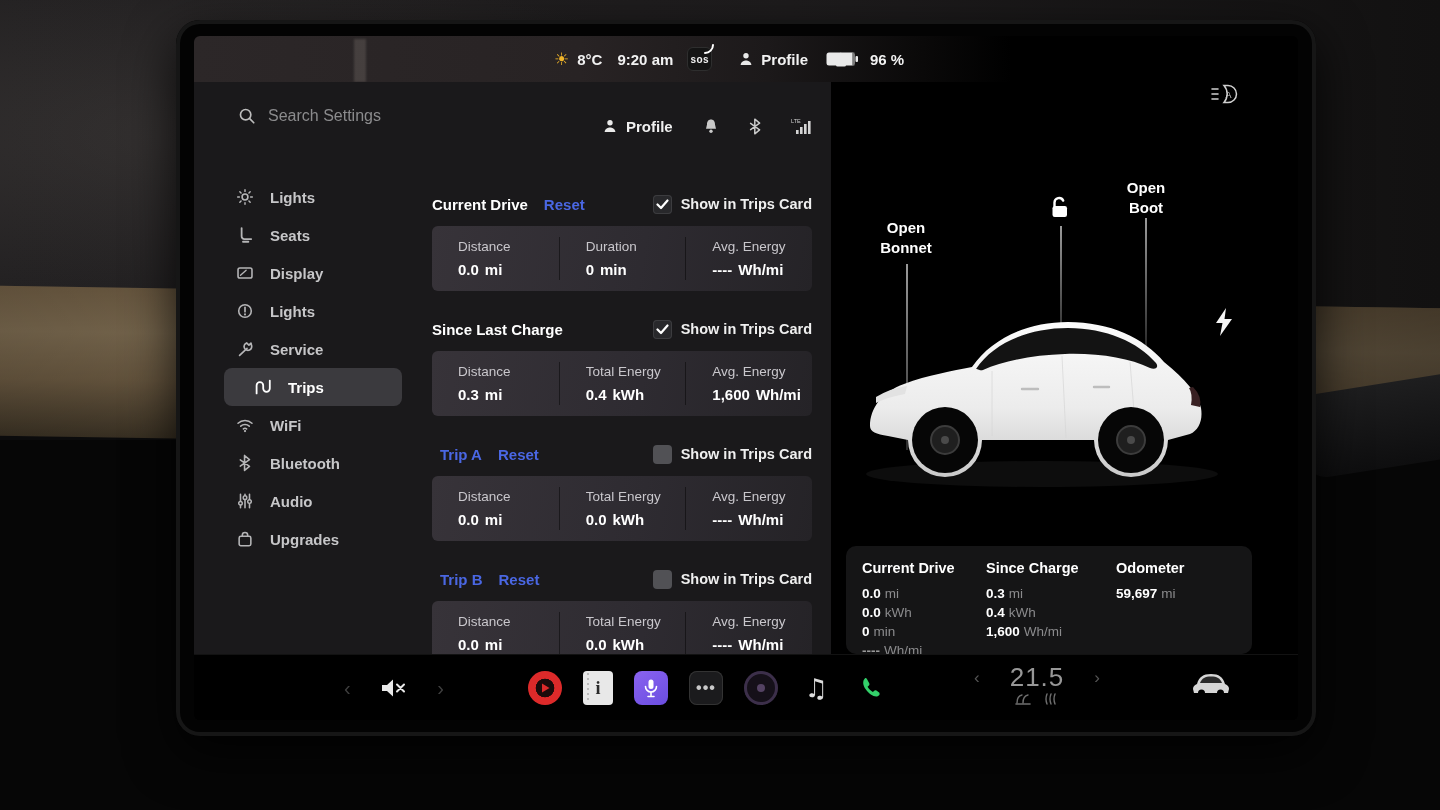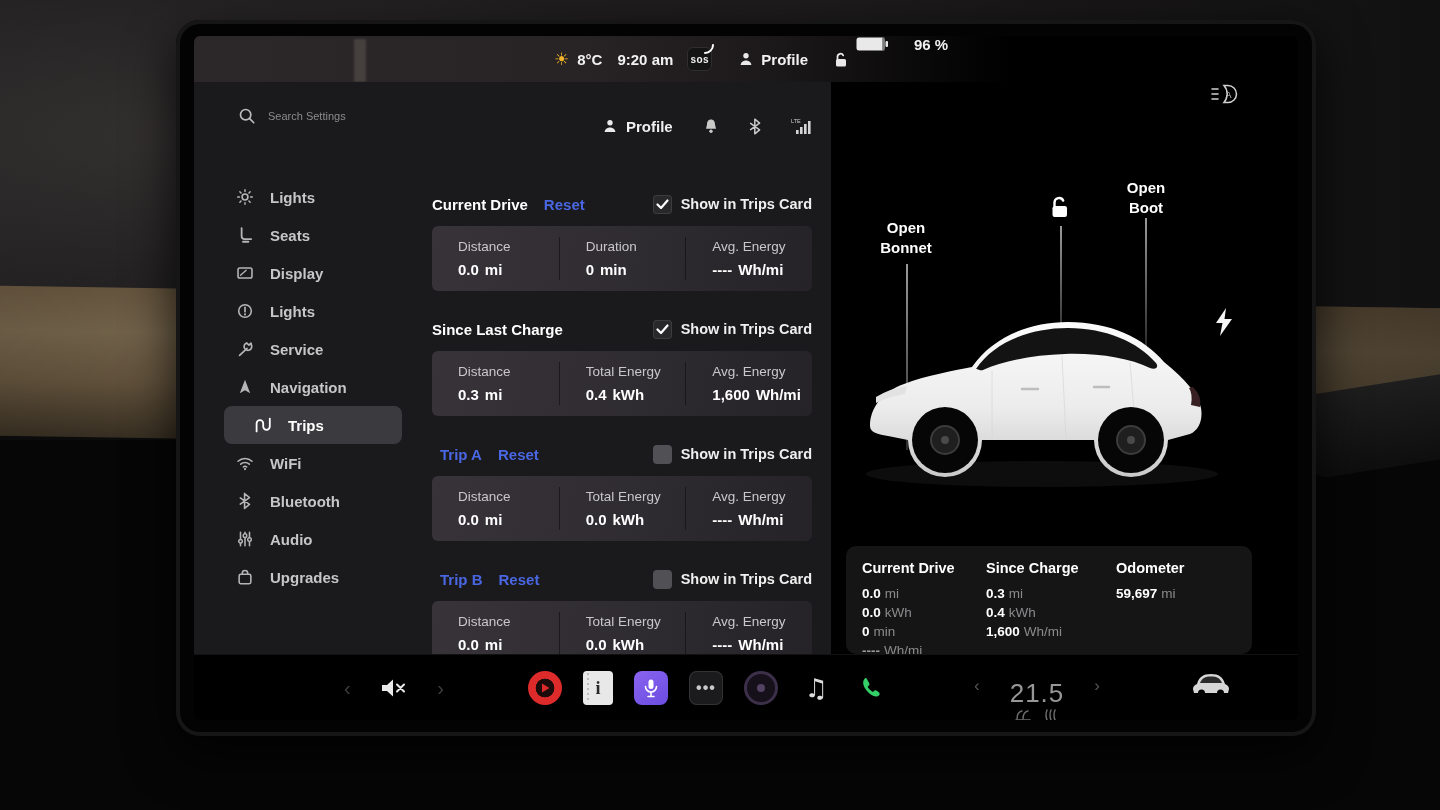--- a/index.html
+++ b/index.html
@@ -38,29 +38,29 @@
   .sb-left { position:absolute; left:360px; top:0; height:46px; display:flex; align-items:center; }
   .sb-left .txt { font-size:15px; font-weight:bold; color:#f2f2f2; }
   .sun { color:#f0b429; font-size:17px; margin-right:8px; }
   .sb-time { margin-left:15px; }
   .sos-badge { position:relative; margin-left:14px; width:25px; height:24px; border-radius:6px;
       background:#141414; border:1px solid #2e2e2e; display:flex; align-items:center; justify-content:center; }
   .sos-badge .sos-txt { font-size:10px; font-weight:bold; color:#efefef; letter-spacing:.5px; }
   .sos-badge svg { position:absolute; right:-5px; top:-5px; }
   .sb-profile { display:flex; align-items:center; gap:7px; margin-left:26px; }
   .sb-lock { margin-left:24px; }
-  .sb-batt { position:absolute; left:662px; top:0; height:46px; display:flex; align-items:flex-start; gap:26px; }
+  .sb-batt { position:absolute; left:632px; top:0; height:46px; display:flex; align-items:center; gap:12px; }
   .sb-batt .txt { font-size:15px; font-weight:bold; color:#f2f2f2; }
 
   
   .settings { position:absolute; left:0; top:46px; width:637px; bottom:66px; background:#1a191b; }
   .search-row { position:absolute; left:0; top:10px; right:0; height:48px; display:flex; align-items:center; }
   .search-ic { margin-left:44px; }
   .search-input { margin-left:12px; width:200px; background:transparent; border:none; outline:none;
-      color:#ddd; font-size:11px; font-family:"Liberation Sans",sans-serif; }
+      color:#ddd; font-size:16px; font-family:"Liberation Sans",sans-serif; }
   .search-input::placeholder { color:#8b8b8d; }
   .hdr-right { position:absolute; left:408px; top:10px; height:48px; display:flex; align-items:center; gap:30px; }
   .hdr-profile { display:flex; align-items:center; gap:8px; }
   .hdr-profile .txt { font-size:15px; font-weight:bold; color:#efefef; }
 
   .sidebar { position:absolute; left:30px; top:96px; width:178px; }
   .side-item { height:38px; display:flex; align-items:center; gap:16px; padding-left:12px;
       border-radius:8px; color:#c6c6c8; font-size:15px; font-weight:600; cursor:default; }
   .side-item.active { background:#3b3a3e; color:#fff;padding-left:30px; }
   .side-item svg { flex:0 0 18px; }
@@ -120,21 +120,21 @@
       background:repeating-linear-gradient(#bbb 0 2px, transparent 2px 5px); }
   .app-karaoke { border-radius:8px; background:linear-gradient(145deg,#8a63f0,#6a4de0); }
   .app-more { border-radius:8px; background:#1b1b1d; box-shadow:inset 0 0 0 1px #333;
       color:#c9c9c9; font-size:16px; font-weight:bold; letter-spacing:1px; }
   .app-camera { border-radius:50%; background:#151019; box-shadow:inset 0 0 0 3px #3c2f4a; position:relative; }
   .app-camera::after { content:""; position:absolute; left:13px; top:13px; width:8px; height:8px;
       border-radius:50%; background:#544263; }
   .app-music { font-family:"DejaVu Sans",sans-serif; color:#dcdcdc; font-size:26px; }
   .climate { position:absolute; left:780px; top:0; width:126px; height:66px; text-align:center; }
   .climate .temp-row { display:flex; align-items:center; justify-content:space-between; margin-top:7px; }
-  .climate .temp { font-size:26px; color:#979797; font-weight:300; letter-spacing:1px;margin-top:16px; }
+  .climate .temp { font-size:26px; color:#979797; font-weight:300; letter-spacing:1px; }
   .climate .c2 { color:#565656; font-size:17px; cursor:pointer; }
   .climate .mini { display:flex; justify-content:center; gap:12px; margin-top:0px; }
   .carbtn { position:absolute; left:997px; top:13px; cursor:pointer; }
 
   svg { display:block; }
 </style>
 </head>
 <body>
 
 <div class="stage">
@@ -244,26 +244,20 @@
               <circle cx="8" cy="11" r="0.9" fill="#b5b5b7"></circle>
             </svg>
             <span>Lights</span>
           </div>
           <div class="side-item">
             <svg width="18" height="18" viewBox="0 0 16 16">
               <path d="M13.6,4.2 A3.4,3.4 0 1 1 9.4,2.6 L11.5,4.6 L13.3,2.8 A3.4,3.4 0 0 1 13.6,4.2 Z
                        M9.8,7.4 L3.2,13.6" stroke="#b5b5b7" stroke-width="1.5" fill="none" stroke-linecap="round" stroke-linejoin="round"></path>
             </svg>
             <span>Service</span>
-          </div>
-          <div class="side-item">
-            <svg width="18" height="18" viewBox="0 0 16 16">
-              <path d="M8,1.6 L12.6,13.6 L8,10.9 L3.4,13.6 Z" fill="#b5b5b7"></path>
-            </svg>
-            <span>Navigation</span>
           </div>
           <div class="side-item active">
             <svg width="19" height="18" viewBox="0 0 18 16">
               <path d="M2.6,14.4 V6.4 A3.3,3.3 0 0 1 9.2,6.4 V9.6 A3.3,3.3 0 0 0 15.8,9.6 V1.6" stroke="#fff" stroke-width="1.8" fill="none" stroke-linecap="round"></path>
             </svg>
             <span>Trips</span>
           </div>
           <div class="side-item">
             <svg width="18" height="18" viewBox="0 0 16 16">
               <path d="M1.8,6.4 A9,9 0 0 1 14.2,6.4 M4.2,9 A5.6,5.6 0 0 1 11.8,9 M6.6,11.5 A2.2,2.2 0 0 1 9.4,11.5" stroke="#b5b5b7" stroke-width="1.4" fill="none" stroke-linecap="round"></path>

